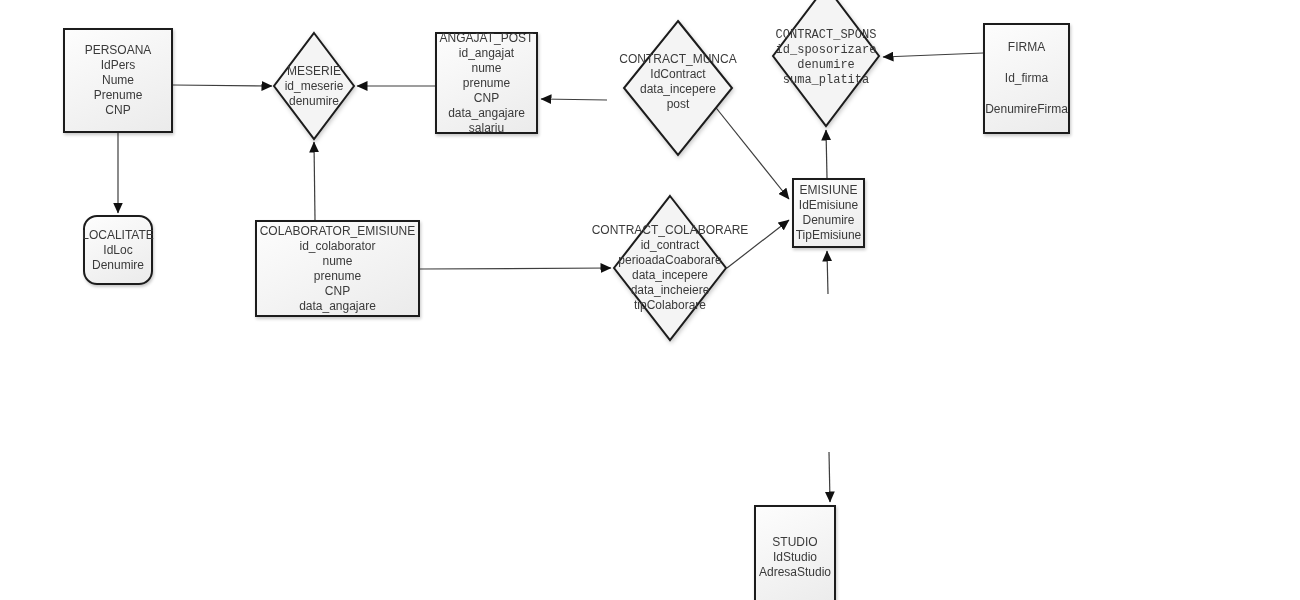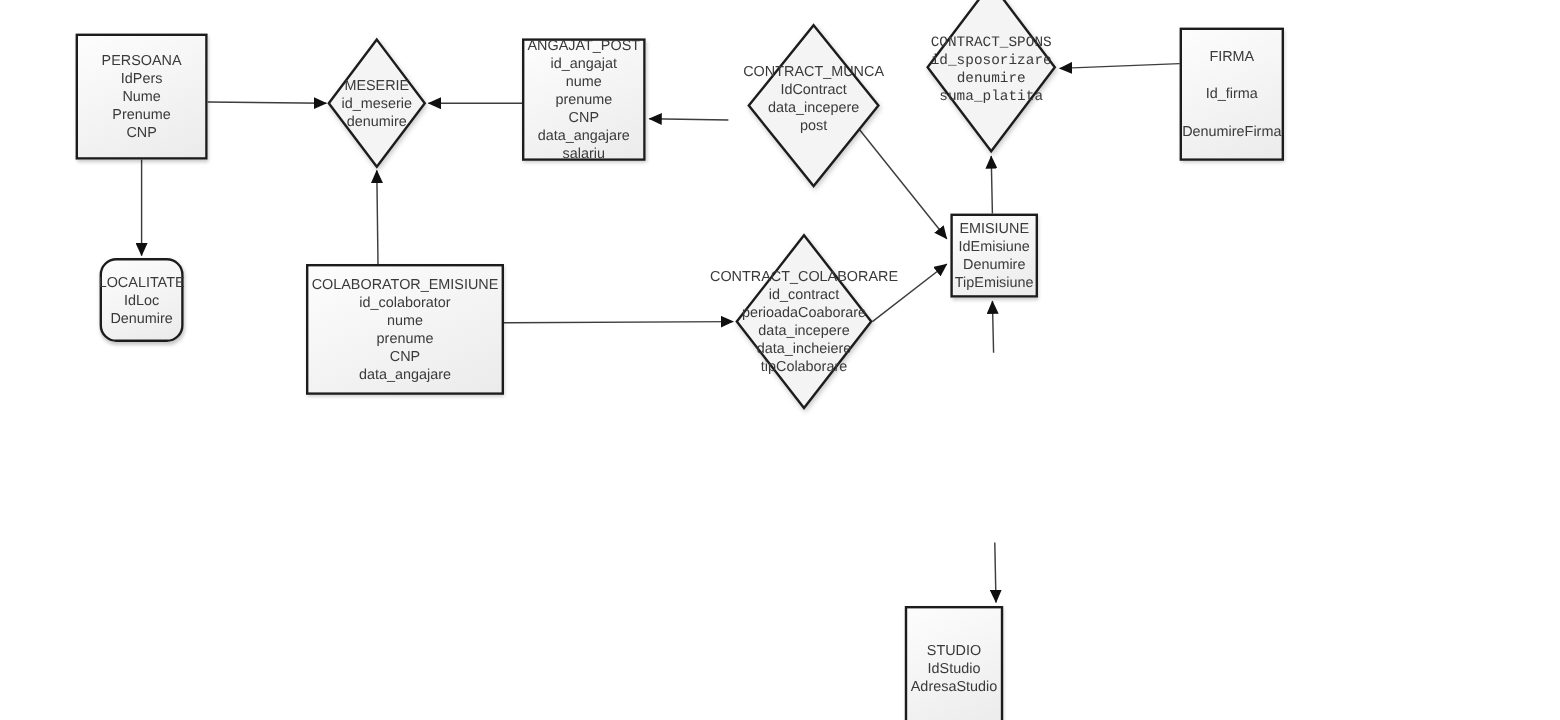--- a/index.html
+++ b/index.html
@@ -114,21 +114,21 @@
     <div class="tline">data_angajare</div>
     <div class="tline">salariu</div>
   </div>
 
   <div class="node rectnode" style="left:983px;top:23px;width:87px;height:111px;gap:16px;">
     <div class="tline">FIRMA</div>
     <div class="tline">Id_firma</div>
     <div class="tline">DenumireFirma</div>
   </div>
 
-  <div class="node rectnode" style="left:255px;top:220px;width:165px;height:109px;">
+  <div class="node rectnode" style="left:255px;top:220px;width:165px;height:97px;">
     <div class="tline">COLABORATOR_EMISIUNE</div>
     <div class="tline">id_colaborator</div>
     <div class="tline">nume</div>
     <div class="tline">prenume</div>
     <div class="tline">CNP</div>
     <div class="tline">data_angajare</div>
   </div>
 
   <div class="node rectnode" style="left:792px;top:178px;width:73px;height:70px;">
     <div class="tline">EMISIUNE</div>

